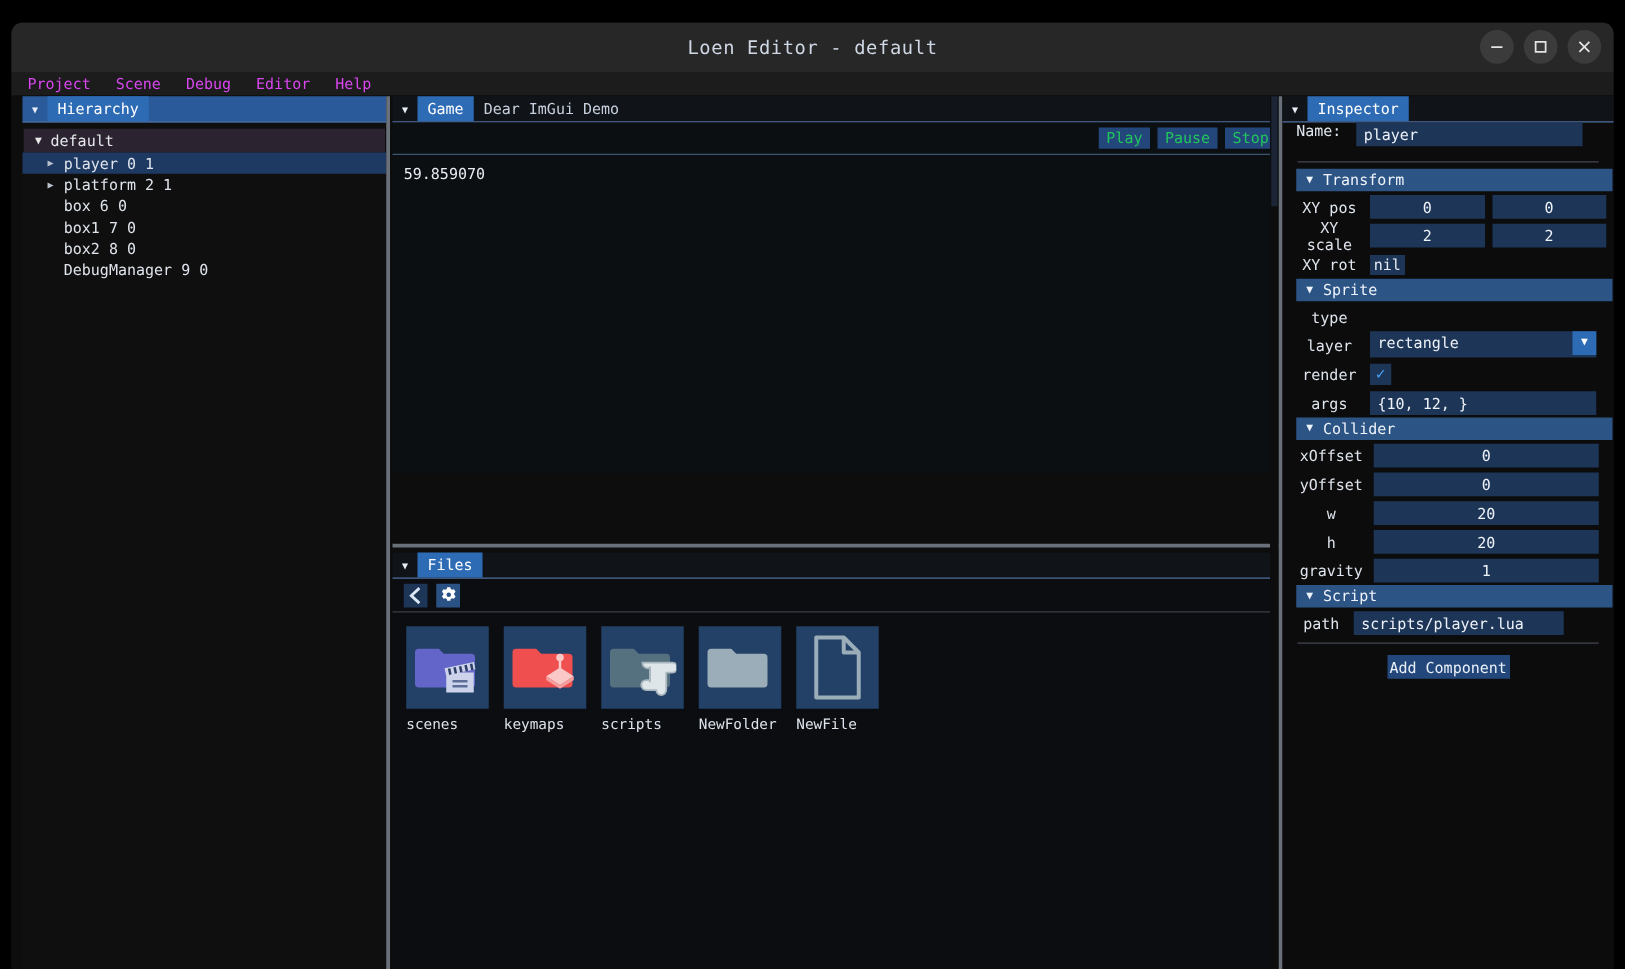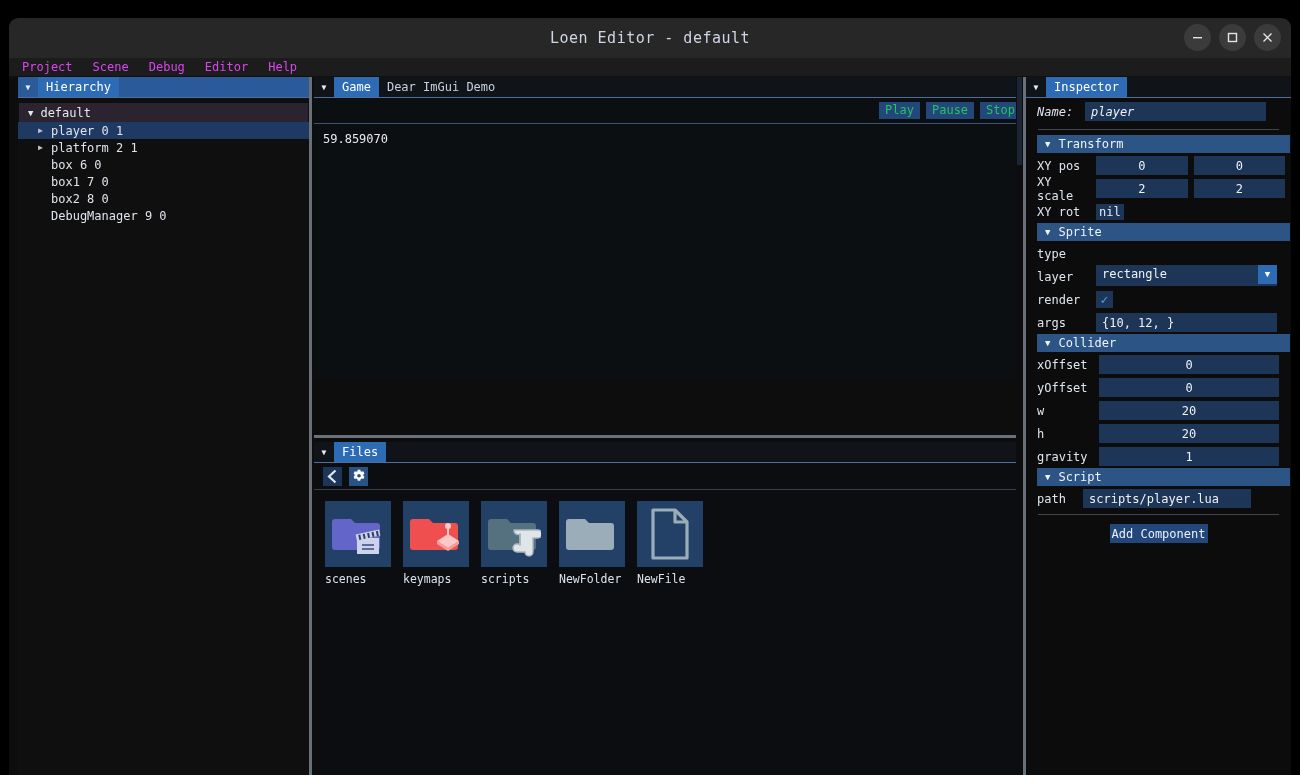--- a/index.html
+++ b/index.html
@@ -208,24 +208,23 @@
 
   
   #inspector {
     position: absolute;
     left: 1017px; top: 0;
     width: 265px; height: 704px;
     background: #0c0c0c;
   }
   .insp-body { padding: 0 6px; }
   .namerow {
-    display: flex; align-items: center;
+    display: flex; 
     height: 27px;
     padding-left: 5px;
-    font-style: italic;
   }
   .lbl { color:#dfe5ee; font-size:12px; }
   .fld {
     background: #1d3557;
     color: #eef2f8;
     font-size: 12px;
     height: 19px;
     display: flex; align-items: center;
     padding-left: 6px;
   }
@@ -240,20 +239,21 @@
     font-size: 12px;
     padding-left: 8px;
     width: 253px;
   }
   .section .caret { font-size: 9px; margin-right: 8px; }
   .row {
     display: flex; align-items: center;
     height: 23px;
     padding-left: 5px;
     gap: 6px;
+    text-align: center;
   }
   .row .lbl { width: 53px; flex: none; }
   .row .lbl.wide { width: 56px; }
   .half { width: 99px; }
   .full { width: 181px; }
   .cfull { width: 180px; }
   .combo { position: relative; width: 181px; margin-top: 41px; }
   .combo .arrow {
     position: absolute; right: 0; top: 0;
     width: 19px; height: 19px;

